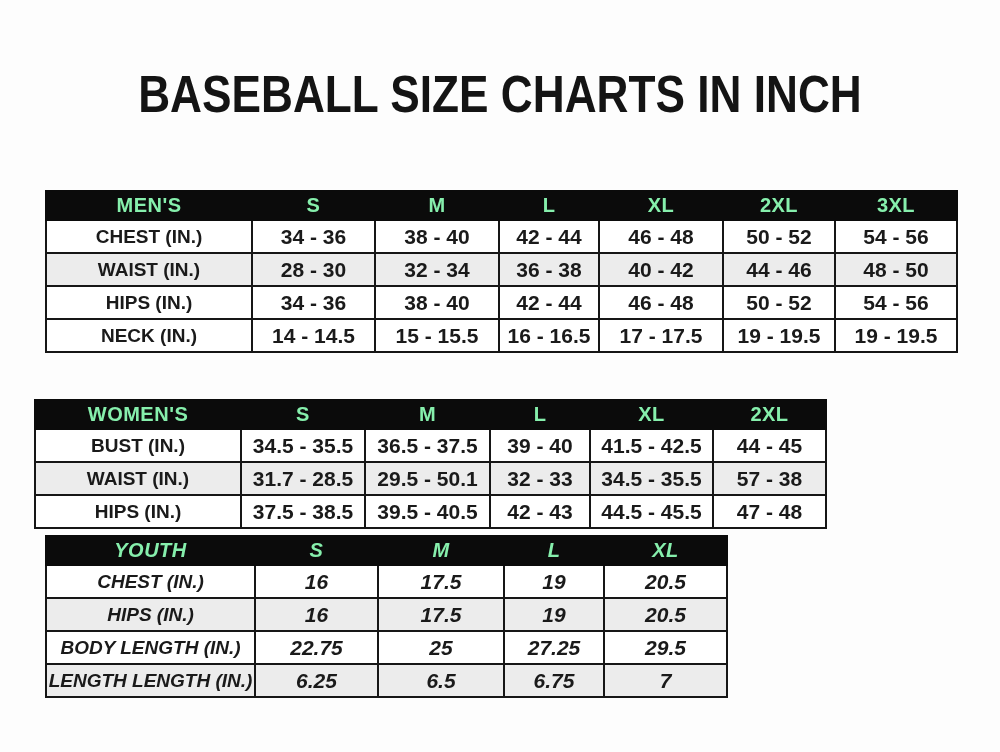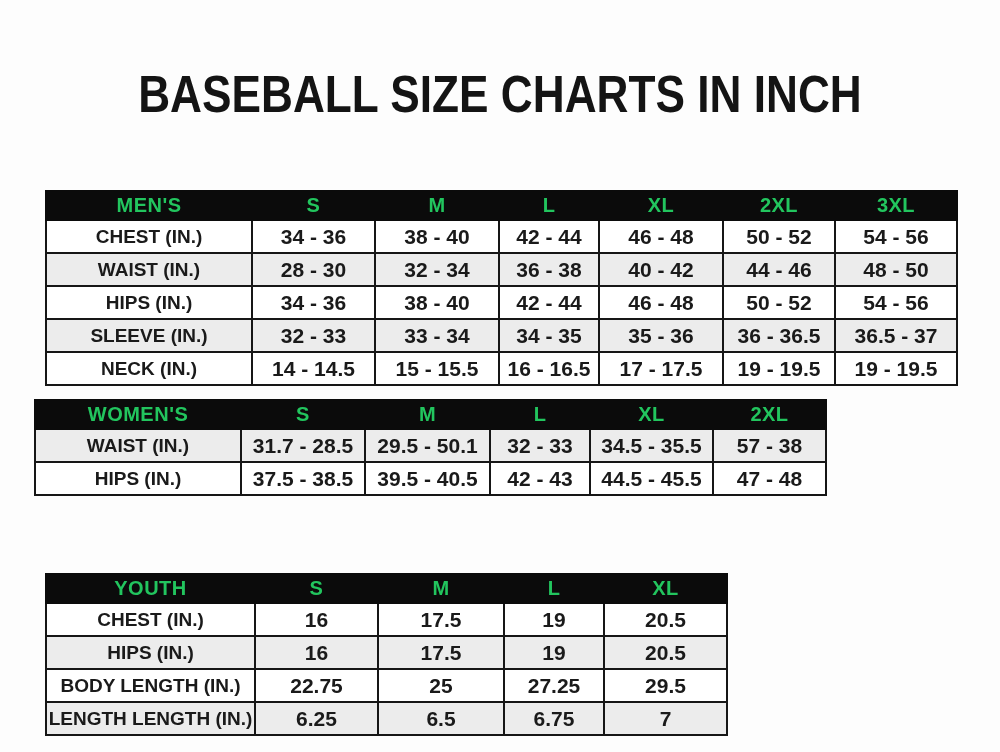--- a/index.html
+++ b/index.html
@@ -37,41 +37,41 @@
     border: 2px solid #161616;
     padding: 0;
     text-align: center;
     vertical-align: middle;
     font-weight: 700;
     white-space: nowrap;
     overflow: hidden;
   }
   .size-table th {
     background: #0b0b0b;
-    color: #22c55e;
+    color: #86efac;
     font-size: 20px;
     height: 27px;
     border-color: #0b0b0b;
     letter-spacing: 0.5px;
   }
   .size-table td {
     font-size: 21px;
     color: #1a1a1a;
     height: 31px;
   }
   .size-table td.row-label {
     font-size: 19px;
     margin-left: 48px;
   }
   .size-table tr.alt td {
     background: #ececec;
   }
   #mens-table   { left: 45px; top: 190px; width: 911px; }
   #womens-table { left: 34px; top: 399px; width: 791px; }
-  #youth-table  { left: 45px; top: 573px; width: 681px; }
+  #youth-table  { left: 45px; top: 535px; width: 681px; font-style: italic; }
 </style>
 </head>
 <body>
 
 <div>
 
   <div class="page-title">BASEBALL SIZE CHARTS IN INCH</div>
 
   <table class="size-table" id="mens-table">
     <colgroup>
@@ -113,29 +113,20 @@
     </tr>
     <tr>
       <td class="row-label">HIPS (IN.)</td>
       <td>34 - 36</td>
       <td>38 - 40</td>
       <td>42 - 44</td>
       <td>46 - 48</td>
       <td>50 - 52</td>
       <td>54 - 56</td>
     </tr>
-    <tr class="alt">
-      <td class="row-label">SLEEVE (IN.)</td>
-      <td>32 - 33</td>
-      <td>33 - 34</td>
-      <td>34 - 35</td>
-      <td>35 - 36</td>
-      <td>36 - 36.5</td>
-      <td>36.5 - 37</td>
-    </tr>
     <tr>
       <td class="row-label">NECK (IN.)</td>
       <td>14 - 14.5</td>
       <td>15 - 15.5</td>
       <td>16 - 16.5</td>
       <td>17 - 17.5</td>
       <td>19 - 19.5</td>
       <td>19 - 19.5</td>
     </tr>
   </tbody>
@@ -152,20 +143,28 @@
     </colgroup>
     <tbody>
         <tr>
       <th>WOMEN'S</th>
       <th>S</th>
       <th>M</th>
       <th>L</th>
       <th>XL</th>
       <th>2XL</th>
     </tr>
+    <tr>
+      <td class="row-label">BUST (IN.)</td>
+      <td>34.5 - 35.5</td>
+      <td>36.5 - 37.5</td>
+      <td>39 - 40</td>
+      <td>41.5 - 42.5</td>
+      <td>44 - 45</td>
+    </tr>
     <tr class="alt">
       <td class="row-label">WAIST (IN.)</td>
       <td>31.7 - 28.5</td>
       <td>29.5 - 50.1</td>
       <td>32 - 33</td>
       <td>34.5 - 35.5</td>
       <td>57 - 38</td>
     </tr>
     <tr>
       <td class="row-label">HIPS (IN.)</td>

